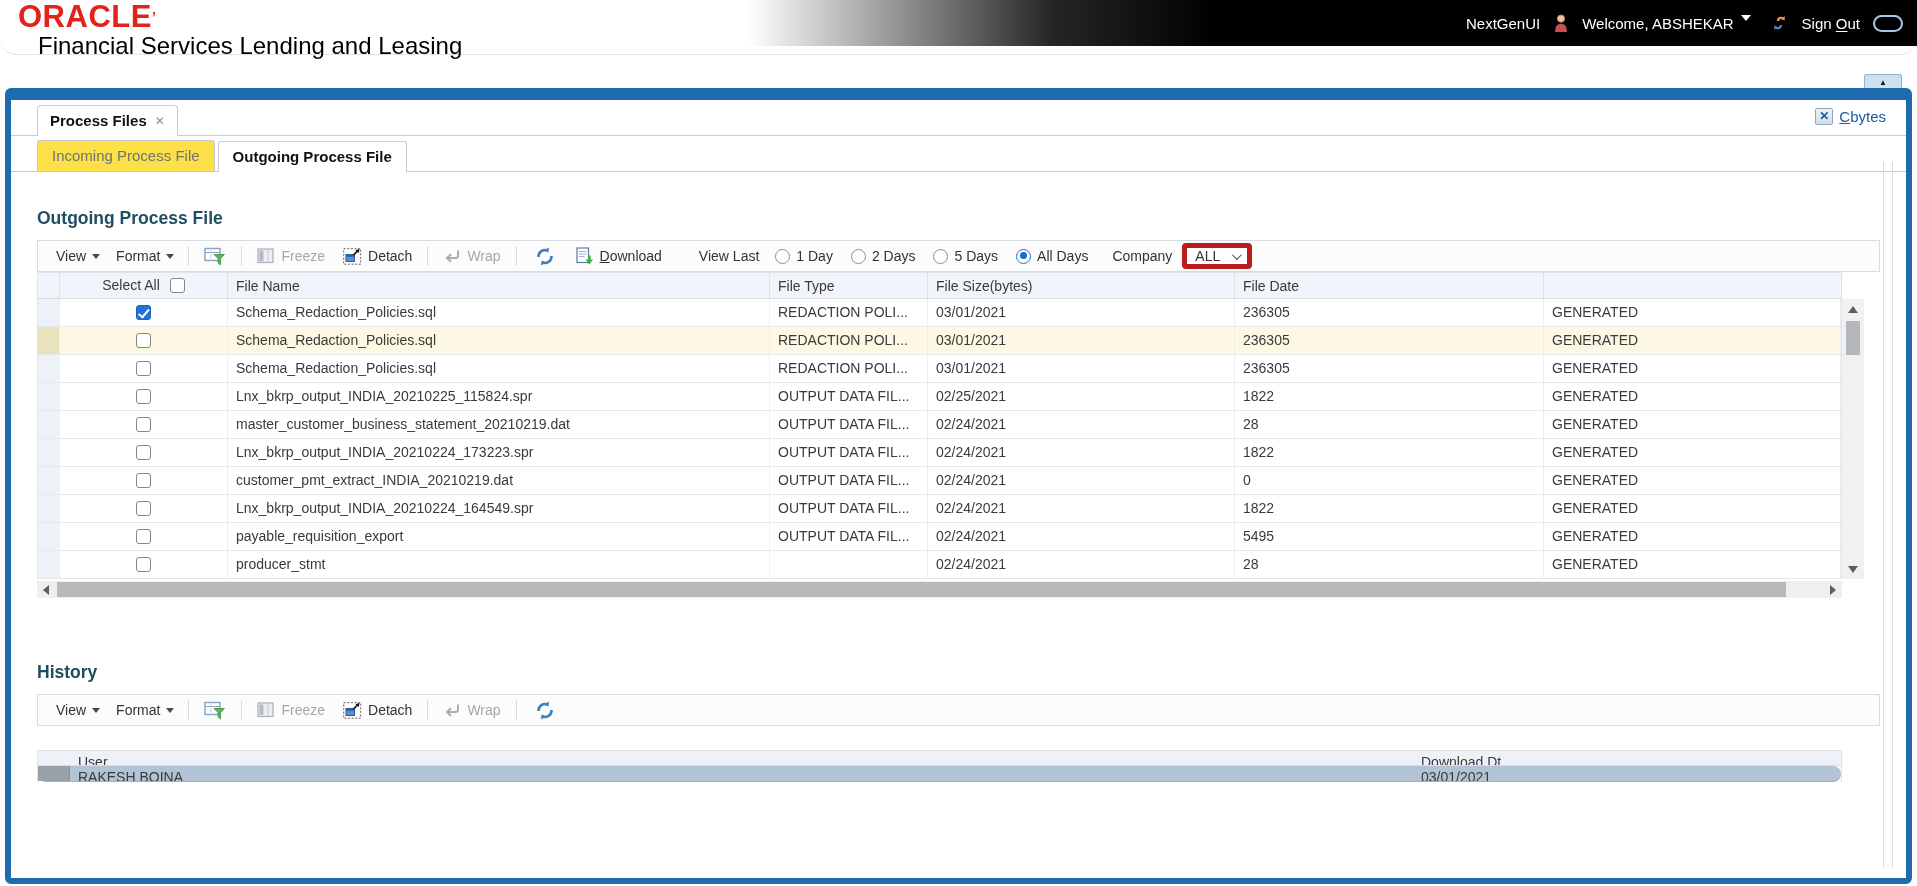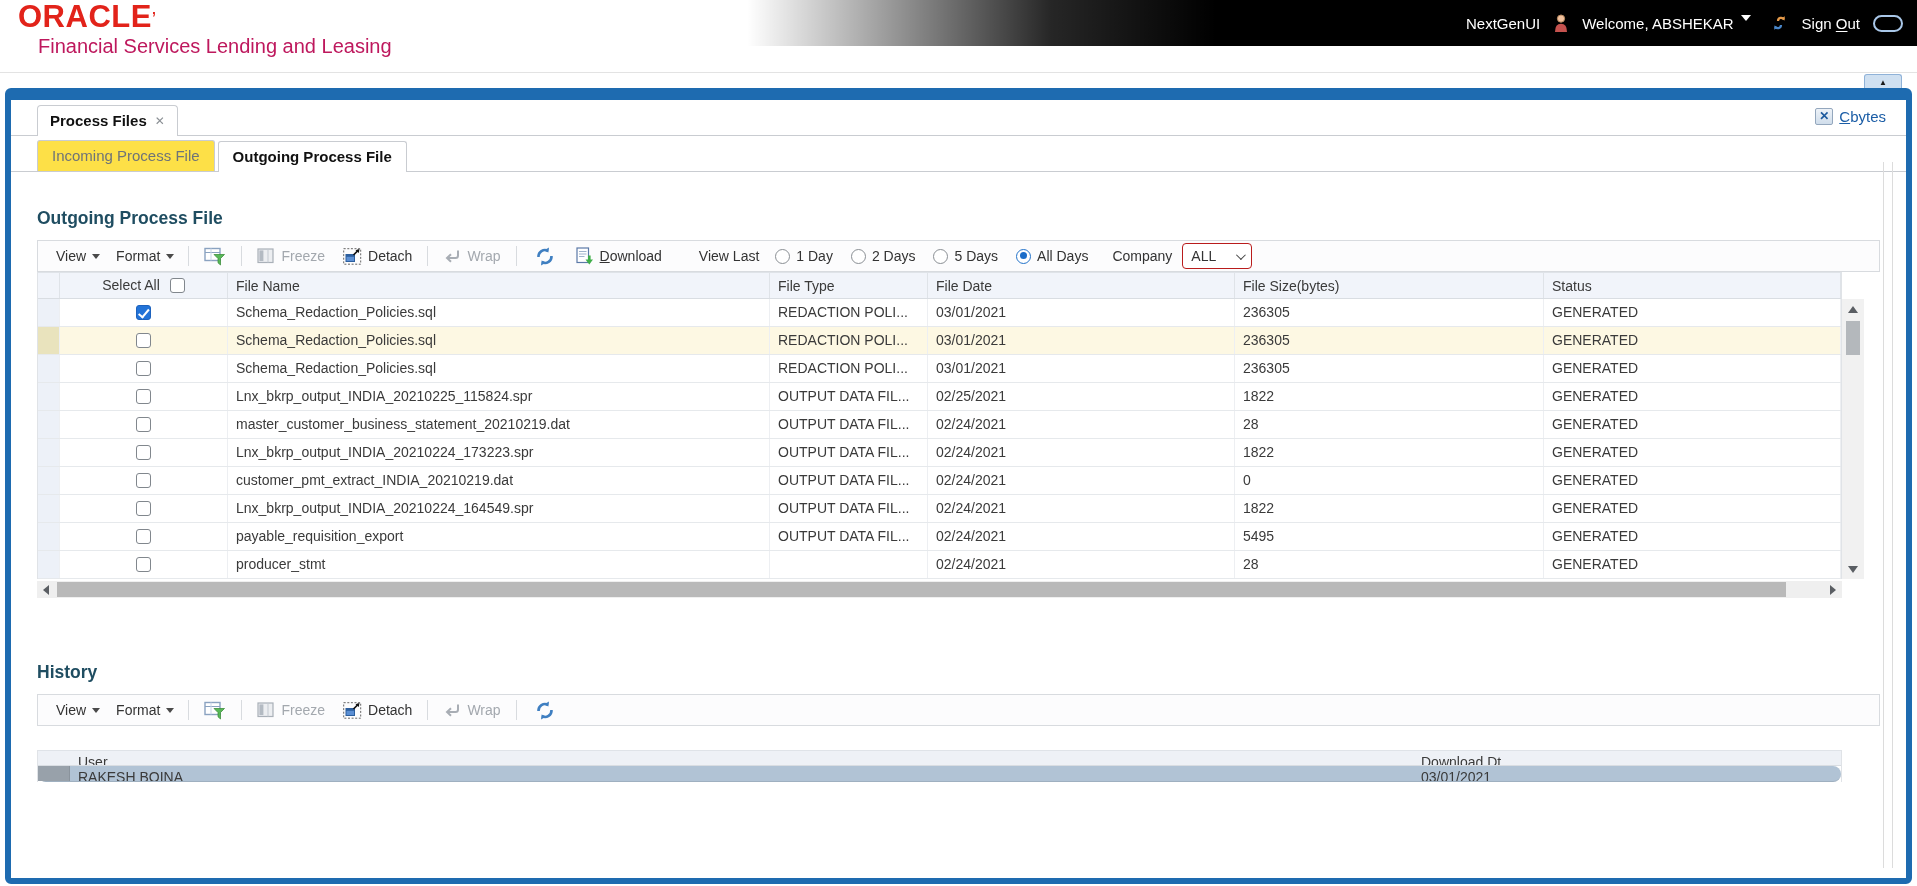--- a/index.html
+++ b/index.html
@@ -1,25 +1,25 @@
 <!DOCTYPE html>
 <html><head>
 <meta charset="utf-8">
 <style>
   * { margin:0; padding:0; box-sizing:border-box; }
   html,body { width:1917px; height:886px; overflow:hidden; background:#fff;
               font-family:"Liberation Sans", sans-serif; }
 
   
-  .banner { position:relative; width:100%; height:73px; background:#fff;
-            border-bottom:1px solid #e3e3e3; }
+  .banner { position:relative; width:100%; height:55px; background:#fff;
+            border-bottom:1px solid #e3e3e3;border-radius:17px; }
   .brand { position:absolute; left:18px; top:2px; }
   .oracle-logo { color:#e2231a; font-size:31px; font-weight:800; letter-spacing:.5px; line-height:30px; }
   .oracle-mark { font-size:14px; vertical-align:top; }
-  .brand-sub { margin-left:20px; color:#be185d; font-size:20px; line-height:28px; }
+  .brand-sub { margin-left:20px; color:#000000; font-size:24px; line-height:28px; }
   .topbar { position:absolute; right:0; top:0; height:46px; width:1170px;
             background:linear-gradient(to right, rgba(0,0,0,0) 0%, rgba(0,0,0,.85) 26%, #000 40%);
             display:flex; align-items:center; justify-content:flex-end;
             gap:13px; padding-right:14px; color:#fff; font-size:15px; }
   .caret-down-w { width:0; height:0; border-left:5px solid transparent; border-right:5px solid transparent;
                   border-top:6px solid #fff; display:inline-block; }
   .oval-ic { width:30px; height:17px; border:2.5px solid #a9c7e8; border-radius:9px; }
   .topbar u { text-underline-offset:2px; }
 
   
@@ -72,21 +72,21 @@
   .tb-sep { width:1px; height:20px; background:#d8dbdf; margin:0 6px; }
   .vl-label { margin-left:28px; margin-right:16px; }
   .radio-group { display:flex; align-items:center; gap:18px; }
   .radio-item { display:flex; align-items:center; gap:6px; cursor:pointer; }
   .radio { width:15px; height:15px; border:1.5px solid #8a8f94; border-radius:50%; background:#fff;
            position:relative; flex:none; }
   .radio.on { border-color:#2373ca; }
   .radio.on::after { content:""; position:absolute; left:2.5px; top:2.5px; width:7px; height:7px;
                      border-radius:50%; background:#1b6dc9; }
   .company-label { margin-left:24px; margin-right:10px; }
-  .select-box { width:70px; height:26px; border:1px solid #b91c1c; border-radius:4px; background:#fff;
+  .select-box { width:70px; height:26px; border:5px solid #b91c1c; border-radius:4px; background:#fff;
                 display:flex; align-items:center; justify-content:space-between; padding:0 8px; cursor:pointer;text-align:right; }
   .chev { width:7px; height:7px; border-right:1.7px solid #444; border-bottom:1.7px solid #444;
           transform:rotate(45deg) translateY(-2px); }
 
   
   .grid-zone { display:flex; }
   .grid { width:1805px; --cols:22px 168px 542px 158px 307px 309px 1fr;
           border-left:1px solid #e0e3e7; border-right:1px solid #e0e3e7; }
   .t-row { display:grid; grid-template-columns:var(--cols); height:28px; line-height:27px; }
   .grid-header .t-row { height:27px; background:#f1f4fa; border-top:1px solid #dfe3e8;
@@ -315,23 +315,22 @@
       <div class="grid">
         <div class="grid-header">
           <div class="t-row">
             <div class="cell rowhead-cell"></div>
             <div class="cell select-cell">
               <span>Select All</span>
               <span class="checkbox"></span>
             </div>
             <div class="cell">File Name</div>
             <div class="cell">File Type</div>
+            <div class="cell">File Size(bytes)</div>
             <div class="cell">File Date</div>
-            <div class="cell">File Size(bytes)</div>
-            <div class="cell">Status</div>
           </div>
         </div>
         <div class="grid-body">
 
             <div class="t-row">
               <div class="cell rowhead-cell"></div>
               <div class="cell select-cell">
                 <span class="checkbox checked"></span>
               </div>
               <div class="cell">Schema_Redaction_Policies.sql</div>

